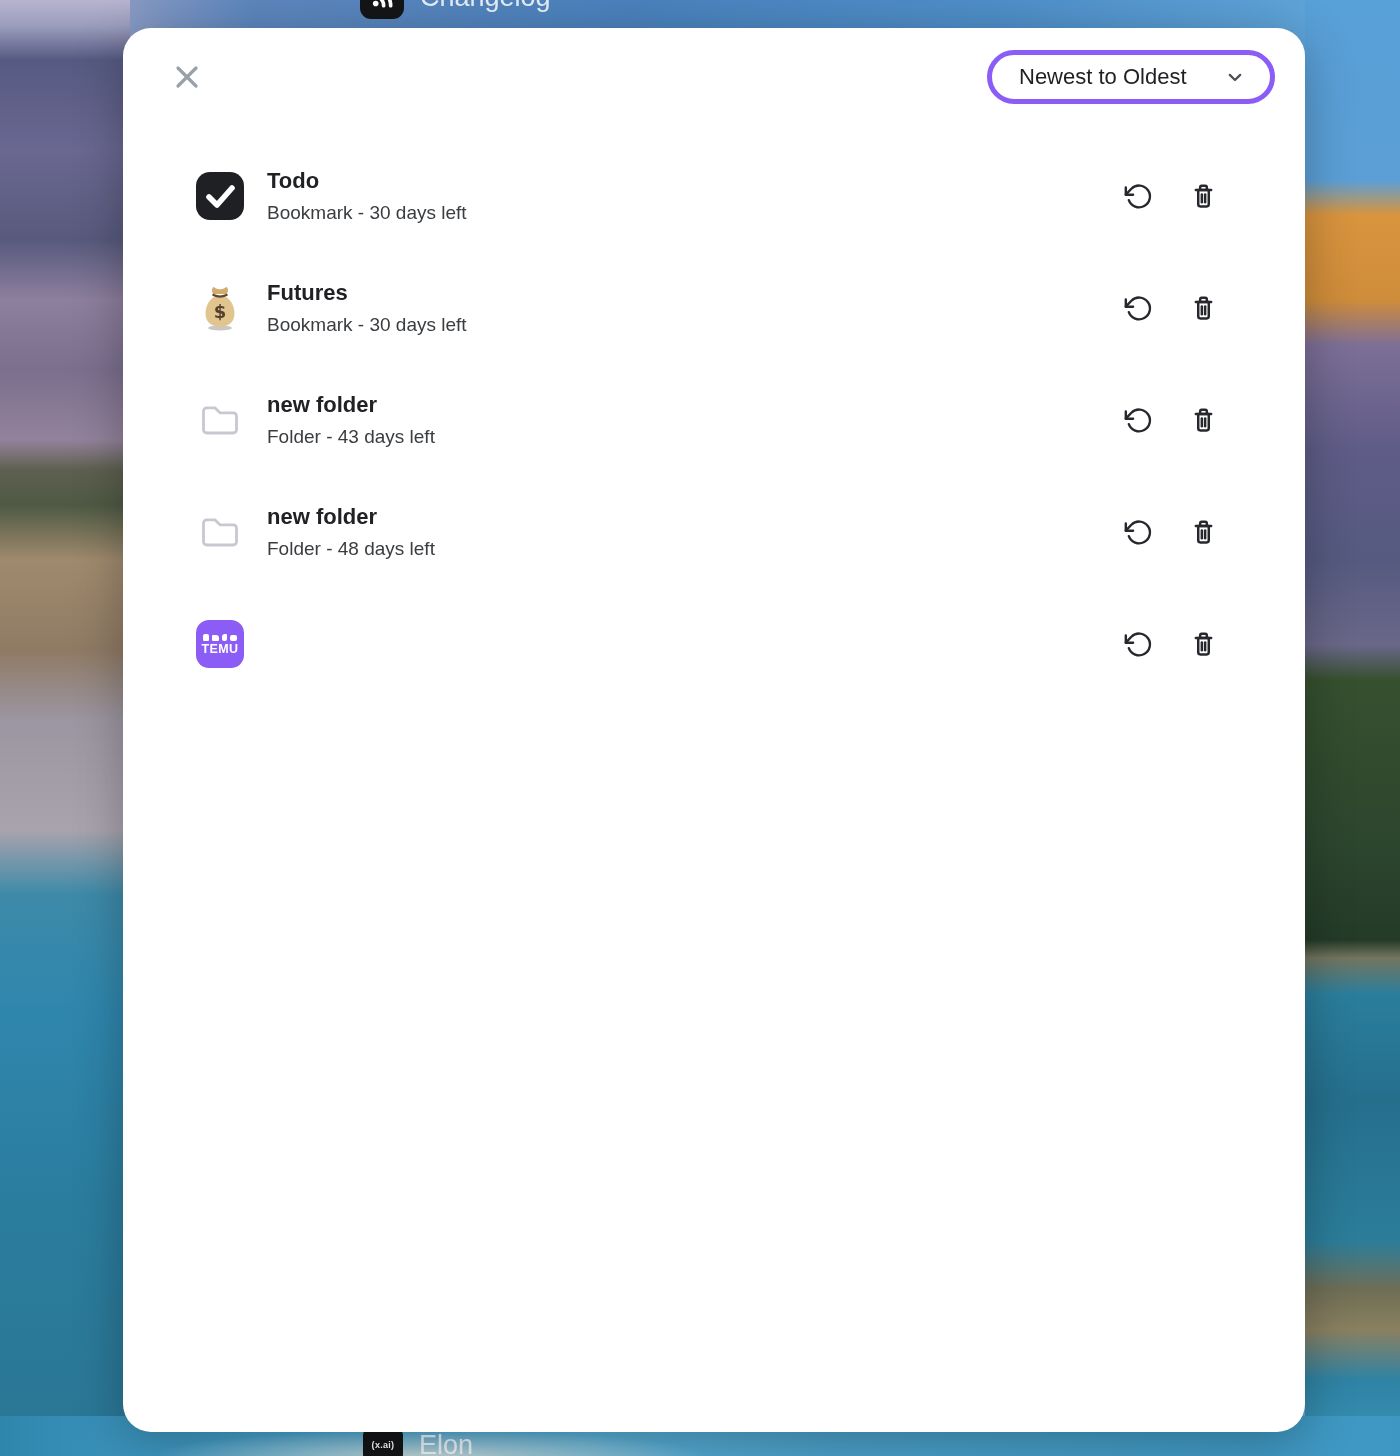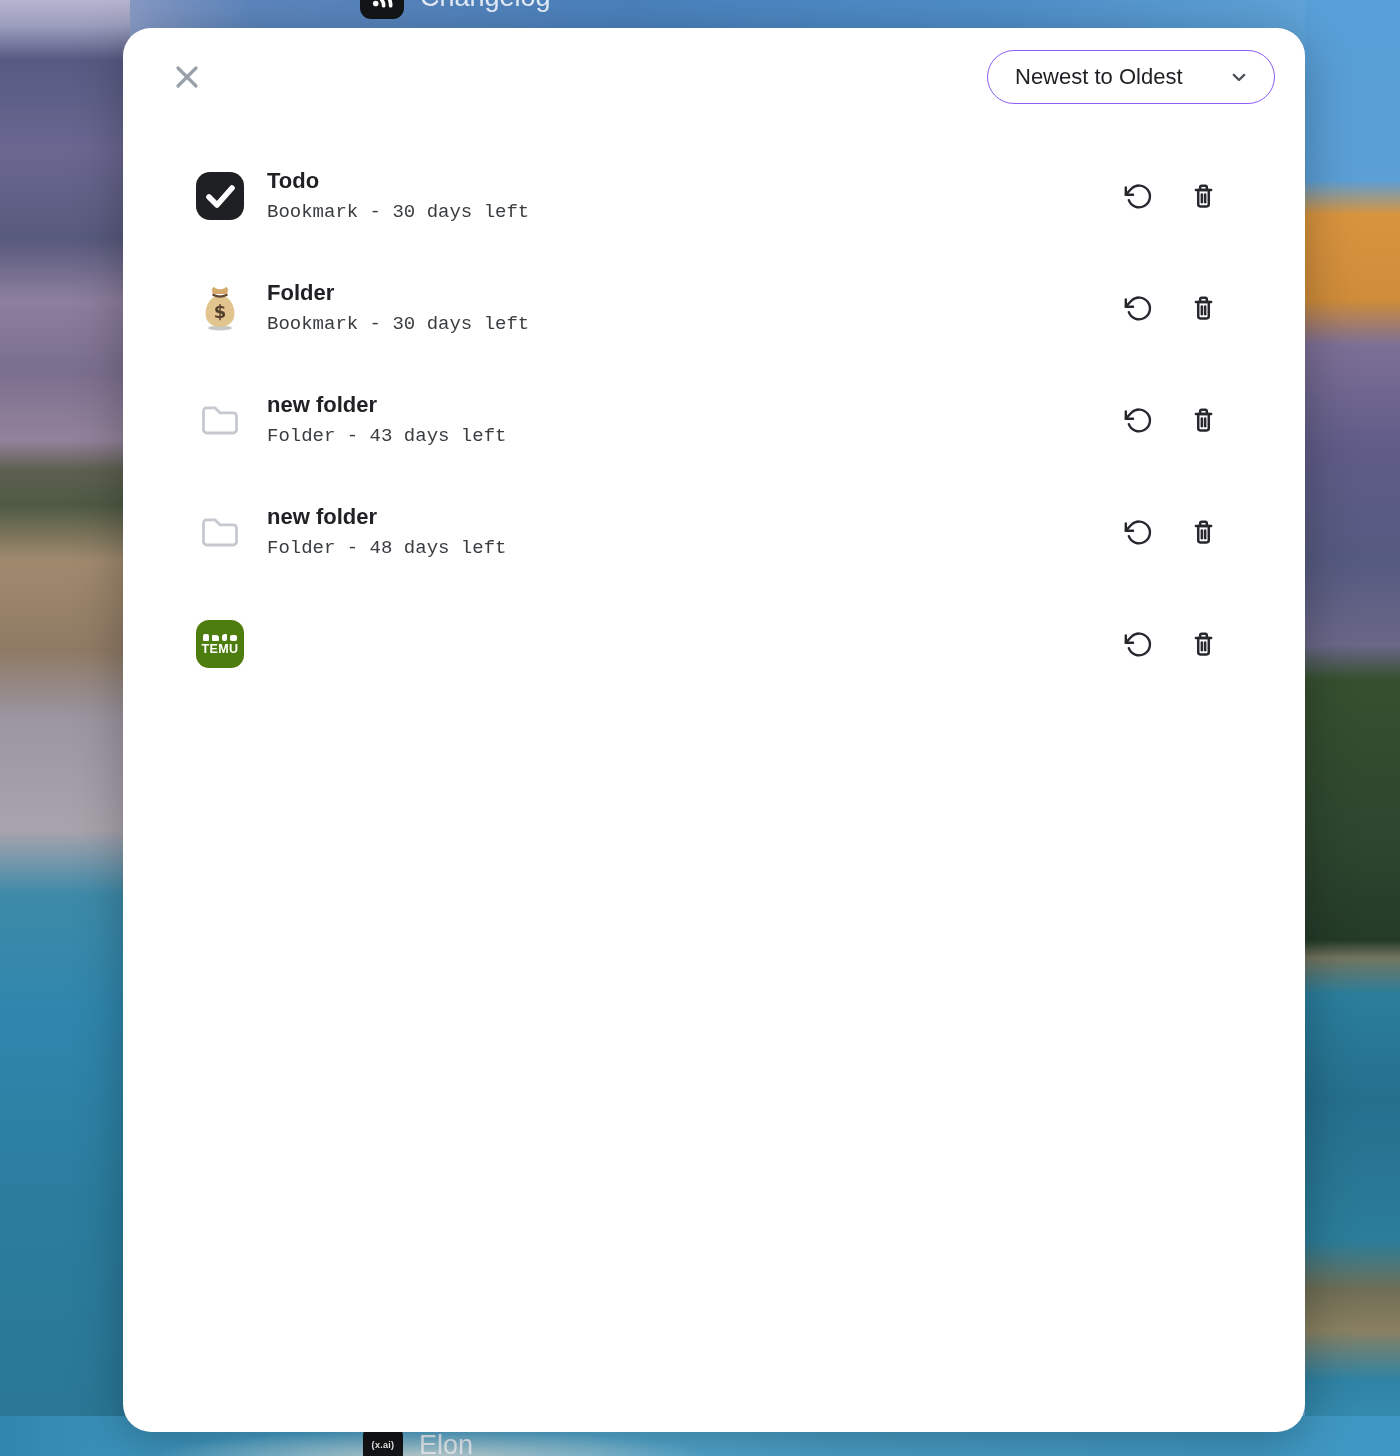--- a/index.html
+++ b/index.html
@@ -61,49 +61,49 @@
     position: absolute; left: 123px; top: 28px; width: 1182px; height: 1404px;
     background: #ffffff; border-radius: 28px;
     box-shadow: 0 10px 50px rgba(0,0,0,0.28);
   }
   .close-btn {
     position: absolute; left: 42px; top: 27px; width: 44px; height: 44px;
     background: none; border: none; cursor: pointer; padding: 5px;
   }
   .sort-dropdown {
     position: absolute; right: 30px; top: 22px; height: 54px; min-width: 288px;
-    background: #ffffff; border: 1px solid #8b5cf6; border-radius: 27px;
+    background: #ffffff; border: 5px solid #8b5cf6; border-radius: 27px;
     display: flex; align-items: center; justify-content: space-between;
     padding: 0 22px 0 27px; cursor: pointer; gap: 14px;
   }
   .sort-label { font-size: 22px; color: #1f2023; }
 
   .list { position: absolute; left: 0; right: 0; top: 112px; }
   .row { height: 112px; display: flex; align-items: center; padding: 0 82px 0 73px; }
   .row-icon { width: 48px; height: 48px; margin-right: 23px; flex: 0 0 auto; position: relative; }
 
   .icon-todo {
     width: 48px; height: 48px; background: #1e2023; border-radius: 14px;
     display: flex; align-items: center; justify-content: center;
   }
   .icon-temu {
-    width: 48px; height: 48px; background: #4d7c0f; border-radius: 13px;
+    width: 48px; height: 48px; background: #8b5cf6; border-radius: 13px;
     display: flex; flex-direction: column; align-items: center; justify-content: center; gap: 2px;
   }
   .temu-glyphs { display: flex; gap: 3px; align-items: flex-end; height: 8px; }
   .temu-glyphs i { display: block; background: #ffffff; }
   .temu-glyphs .g1 { width: 6px; height: 7px; border-radius: 2px 2px 1px 1px; }
   .temu-glyphs .g2 { width: 7px; height: 6px; border-radius: 1px 3px 1px 1px; }
   .temu-glyphs .g3 { width: 5px; height: 7px; border-radius: 3px 1px 2px 2px; }
   .temu-glyphs .g4 { width: 7px; height: 6px; border-radius: 2px; }
   .temu-word { color: #ffffff; font-size: 12.5px; font-weight: 800; letter-spacing: 0.4px; line-height: 1; }
 
   .row-text { display: flex; flex-direction: column; gap: 8px; }
   .row-title { font-size: 22px; font-weight: 700; color: #202124; line-height: 1.15; }
-  .row-meta  { font-size: 19px; font-weight: 400; color: #3a3d40; line-height: 1.15; font-family: Liberation Mono, monospace; }
+  .row-meta  { font-size: 19px; font-weight: 400; color: #3a3d40; line-height: 1.15; }
 
   .row-actions { margin-left: auto; display: flex; align-items: center; gap: 25px; }
   .action-btn {
     width: 40px; height: 40px; background: none; border: none; cursor: pointer;
     display: flex; align-items: center; justify-content: center; border-radius: 50%;
   }
 </style>
 </head>
 <body>
 
@@ -181,21 +181,21 @@
       <span class="row-icon">
         <svg width="48" height="48" viewBox="0 0 48 48">
           <ellipse cx="24" cy="44" rx="12" ry="2.4" fill="#9d9a93" opacity="0.55"></ellipse>
           <path d="M17 10 C15 6 16.5 2.8 18 3 C20 5 22 5.2 24 5.2 C26 5.2 28 5 30 3 C31.5 2.8 33 6 31 10 Z" fill="#d3ab6c"></path>
           <path d="M24 11.5 C14.5 11.5 9.5 21.5 9.5 29.5 C9.5 38.7 16.3 42.8 24 42.8 C31.7 42.8 38.5 38.7 38.5 29.5 C38.5 21.5 33.5 11.5 24 11.5 Z" fill="#e2c48f"></path>
           <path d="M17.5 11 q6.5 3.2 13 0" stroke="#5e4630" stroke-width="2.4" fill="none" stroke-linecap="round"></path>
           <text x="24" y="34" font-size="18" font-weight="bold" fill="#53402f" text-anchor="middle" font-family="DejaVu Sans, sans-serif">$</text>
         </svg>
       </span>
       <span class="row-text">
-        <span class="row-title">Folder</span>
+        <span class="row-title">Futures</span>
         <span class="row-meta">Bookmark - 30 days left</span>
       </span>
       <span class="row-actions">
         <button class="action-btn">
           <svg width="29" height="29" viewBox="0 0 24 24" fill="none" stroke="#26282d" stroke-width="2" stroke-linecap="round" stroke-linejoin="round">
             <polyline points="1.5 4.5 1.5 10.5 7.5 10.5"></polyline>
             <path d="M4 15 a9 9 0 1 0 2.1-9.4 L1.5 10.5"></path>
           </svg>
         </button>
         <button class="action-btn">

